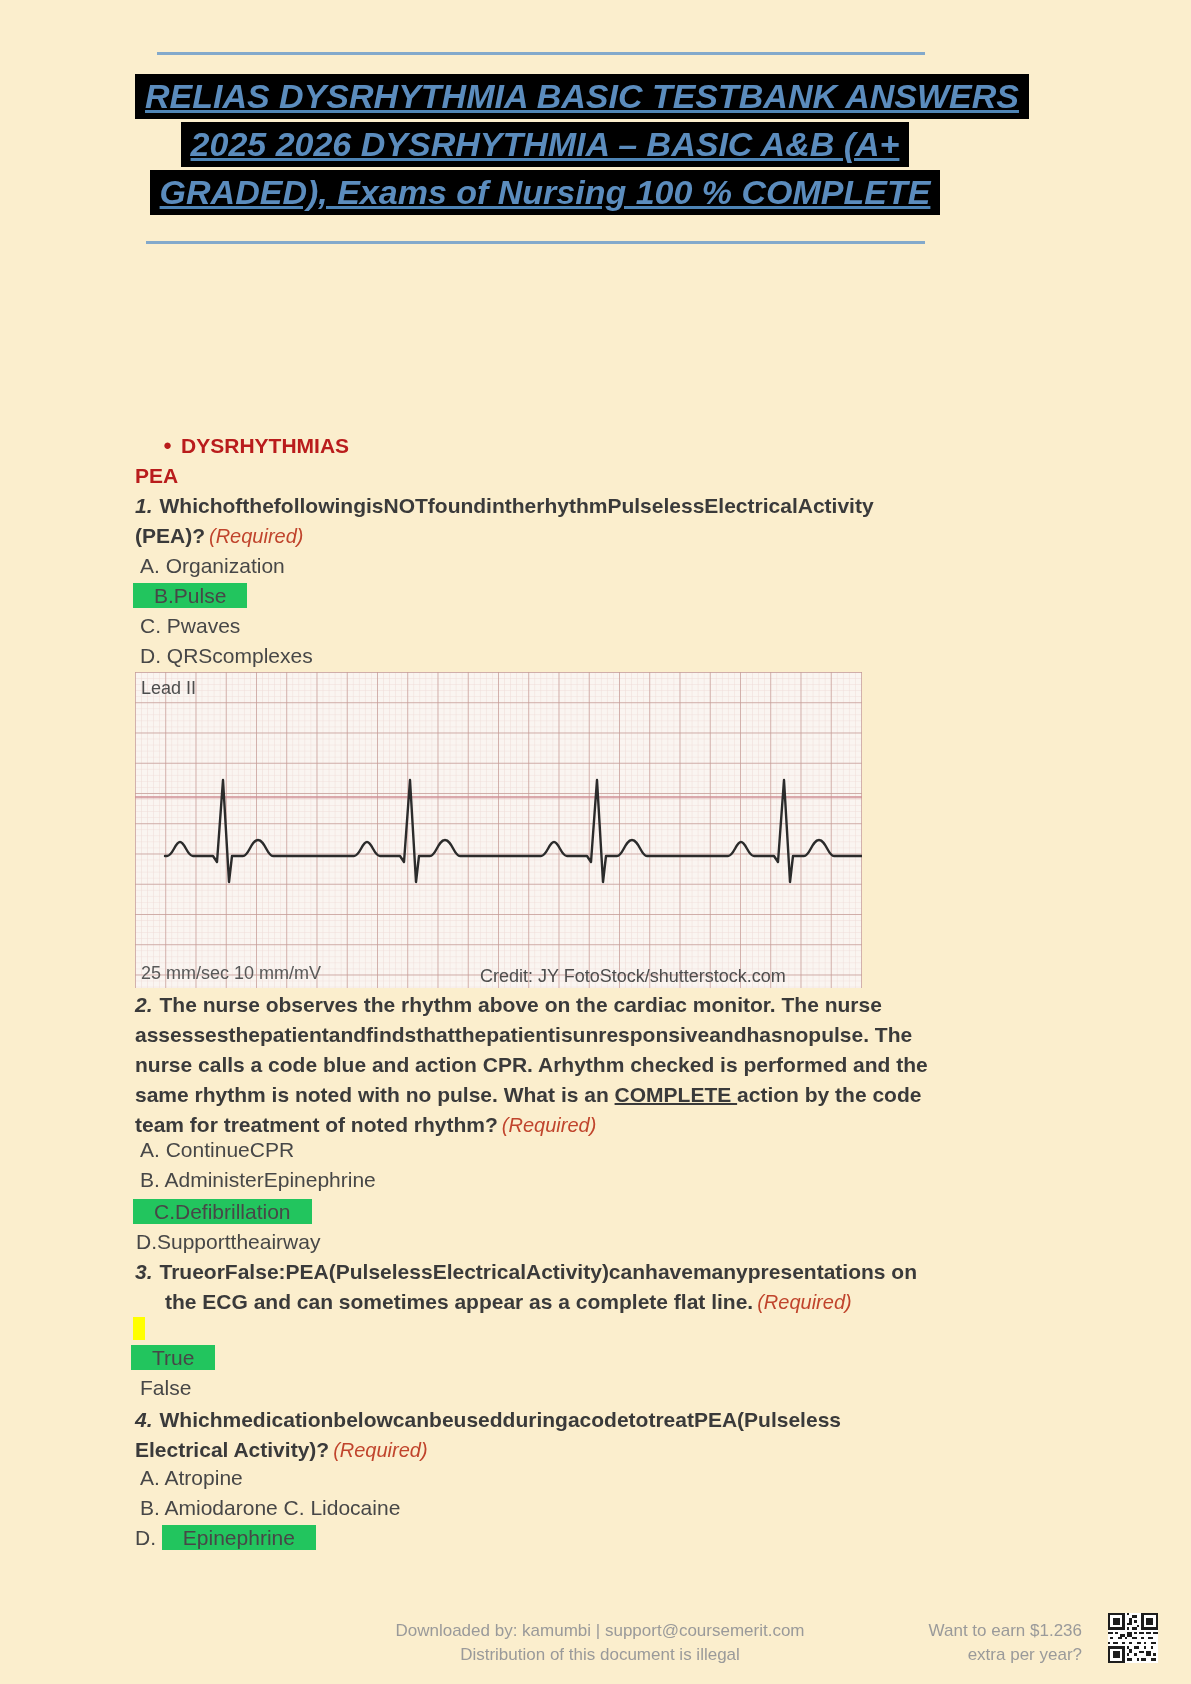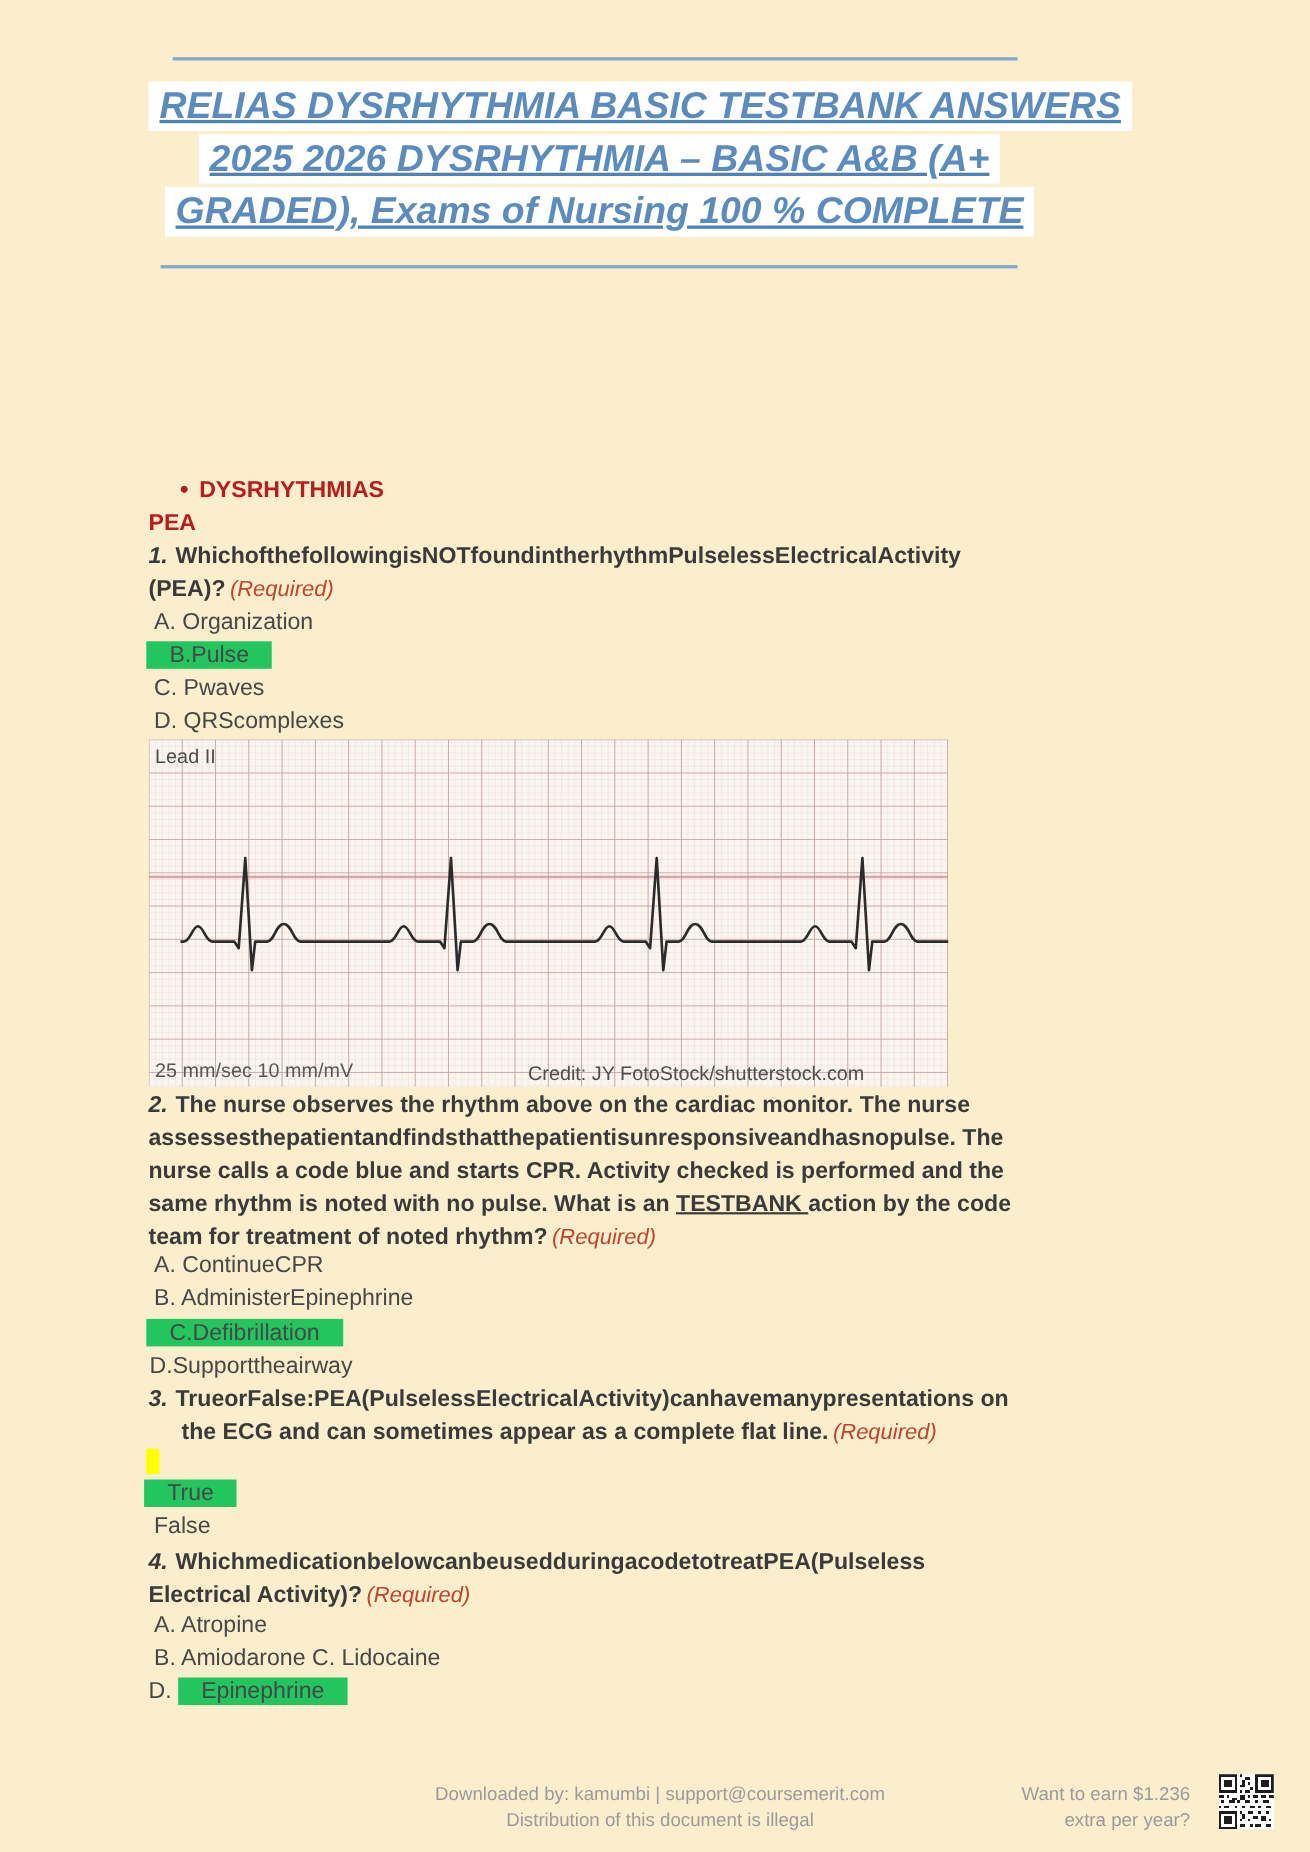--- a/index.html
+++ b/index.html
@@ -3,21 +3,21 @@
 <meta charset="utf-8">
 <style>
   html,body{margin:0;padding:0;}
   body{width:1191px;height:1684px;position:relative;overflow:hidden;
        background:#fbeecd;font-family:"Liberation Sans","DejaVu Sans",sans-serif;}
   .abs{position:absolute;}
   .rule{position:absolute;height:3px;background:#83a9cb;}
   
   .titlewrap{position:absolute;left:135px;top:74px;width:820px;text-align:center;}
   .titleline{margin:0 0 3px 0;}
-  .titleline span{display:inline-block;background:#ffffff;color:#5b8cbd;
+  .titleline span{display:inline-block;background:#000000;color:#5b8cbd;
      font-weight:bold;font-style:italic;font-size:34px;line-height:42px;
      padding:1px 10px 2px 10px;white-space:nowrap;
      text-decoration:underline;text-decoration-color:#4e84b5;text-decoration-thickness:3px;}
   
   .h{font-size:21px;font-weight:bold;color:#b91c1c;white-space:nowrap;}
   .q{font-size:21px;font-weight:bold;color:#3a3a3a;white-space:nowrap;}
   .qnum{font-style:italic;font-weight:bold;margin-right:7px;}
   .opt{font-size:21px;color:#474747;white-space:nowrap;}
   .req{color:#c0442c;font-style:italic;font-weight:normal;font-size:20px;margin-left:4px;}
   .hl{background:#22c55e;padding:1px 21px;}
@@ -76,22 +76,22 @@
        L 727 184"></path>
   <text x="6" y="22" font-size="18" fill="#4d4d4d" font-family="Liberation Sans, sans-serif"><tspan>Lead II</tspan></text>
   <text x="6" y="307" font-size="18" fill="#585858" font-family="Liberation Sans, sans-serif"><tspan>25 mm/sec 10 mm/mV</tspan></text>
   <text x="345" y="310" font-size="18" fill="#4d4d4d" font-family="Liberation Sans, sans-serif"><tspan>Credit: JY FotoStock/shutterstock.com</tspan></text>
 </svg>
 </div>
 
 <div class="abs q q2block" style="left:135px;top:990px;">
   <div><span class="qnum">2.</span><span>The nurse observes the rhythm above on the cardiac monitor. The nurse</span></div>
   <div>assessesthepatientandfindsthatthepatientisunresponsiveandhasnopulse. The</div>
-  <div>nurse calls a code blue and starts CPR. Activity checked is performed and the</div>
-  <div><span>same rhythm is noted with no pulse. What is an </span><span class="uline">TESTBANK </span><span>action by the code</span></div>
+  <div>nurse calls a code blue and action CPR. Arhythm checked is performed and the</div>
+  <div><span>same rhythm is noted with no pulse. What is an </span><span class="uline">COMPLETE </span><span>action by the code</span></div>
   <div><span>team for treatment of noted rhythm?</span><span class="req">(Required)</span></div>
 </div>
 <div class="abs opt" style="left:140px;top:1138px;"><span>A. ContinueCPR</span></div>
 <div class="abs opt" style="left:140px;top:1168px;"><span>B. AdministerEpinephrine</span></div>
 <div class="abs opt" style="left:133px;top:1200px;"><span class="hl">C.Defibrillation</span></div>
 <div class="abs opt" style="left:136px;top:1230px;"><span>D.Supporttheairway</span></div>
 
 <div class="abs q" style="left:135px;top:1260px;">
   <span class="qnum">3.</span><span>TrueorFalse:PEA(PulselessElectricalActivity)canhavemanypresentations on</span>
 </div>

